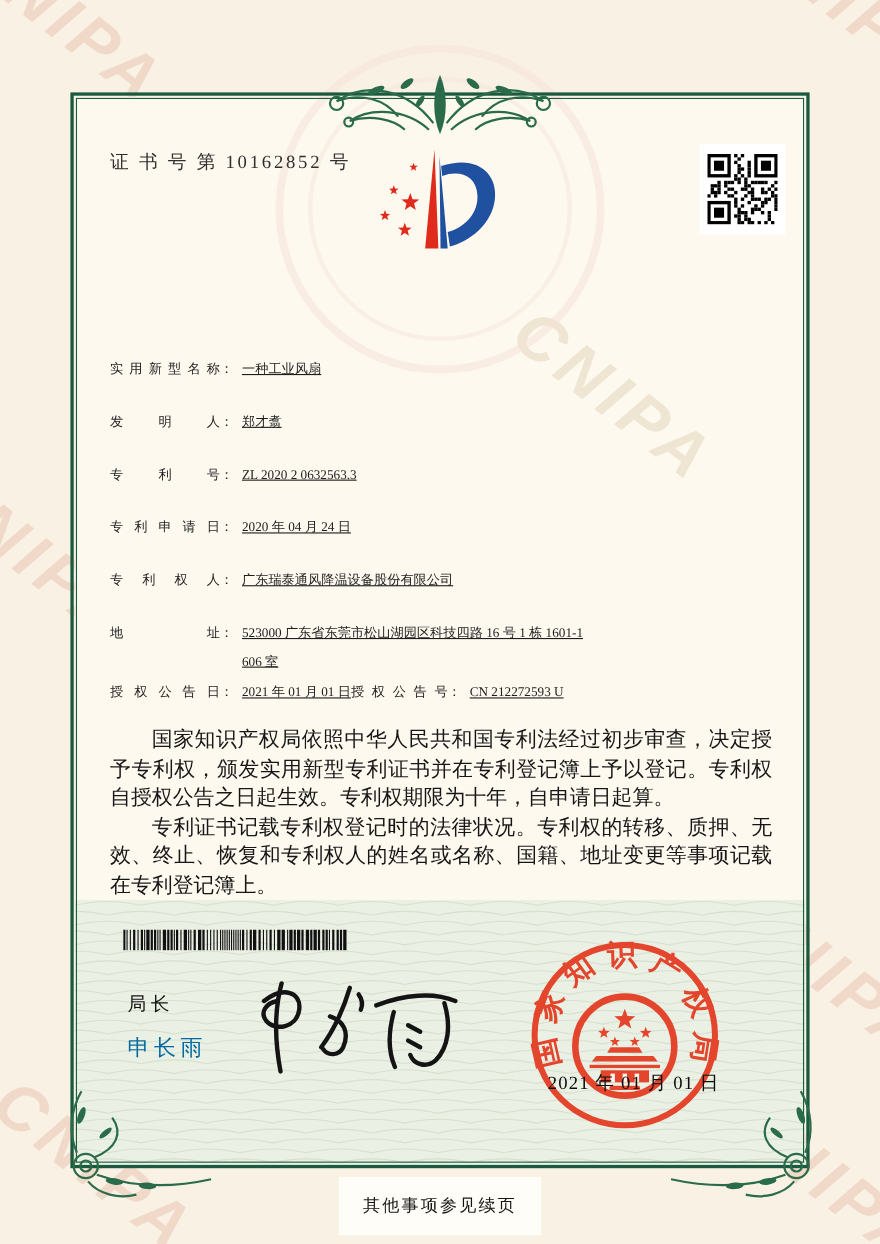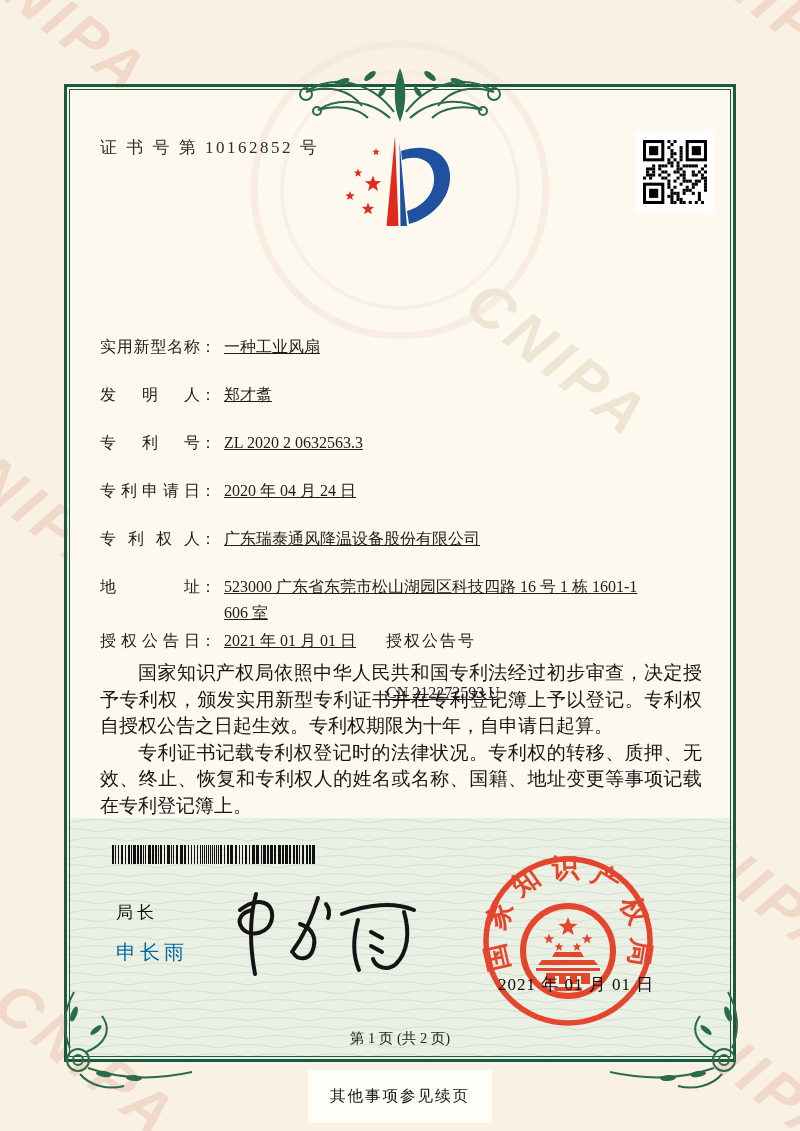--- a/index.html
+++ b/index.html
@@ -23,27 +23,27 @@
   .orn-top{left:284px;top:52px;}
   .orn-bl{left:50px;top:986px;}
   .orn-br{left:610px;top:986px;transform:scaleX(-1);}
   
   .cert-no{position:absolute;left:100px;top:136px;z-index:6;font-size:17px;letter-spacing:2.5px;color:#2f2f2f;}
   .logo{position:absolute;left:338px;top:130px;z-index:6;}
   .qr-box{position:absolute;left:636px;top:131px;width:78px;height:82px;background:#ffffff;z-index:6;
           display:flex;align-items:center;justify-content:center;}
   .title{position:absolute;left:0;top:241px;width:800px;text-align:center;z-index:6;
          font-size:40px;font-weight:bold;color:#0e0e0e;letter-spacing:8px;text-indent:8px;}
-  .fields{position:absolute;left:100px;top:334px;width:604px;z-index:6;font-size:16px;color:#1d1d1d;}
+  .fields{position:absolute;left:100px;top:322px;width:604px;z-index:6;font-size:12px;color:#1d1d1d;}
   .frow{display:flex;line-height:26px;margin-bottom:22px;}
   .frow.addr{margin-bottom:2px;}
   .flabel{flex:none;width:100px;text-align:justify;text-align-last:justify;}
   .fcolon{flex:none;margin-right:8px;}
   .fvalue{white-space:pre-line;max-width:480px;text-decoration:underline;}
-  .g2{margin-left:30px;display:flex;flex-direction:column;}
+  .g2{display:flex;}
   .g2 .flabel{width:88px;}
   .body-text{position:absolute;left:100px;top:660px;width:602px;z-index:6;
              font-size:19px;line-height:26.5px;text-align:justify;color:#161616;}
   .body-text p{margin:0;text-indent:2em;}
   #barcode{position:absolute;left:112px;top:845px;z-index:6;}
   .signer-title{position:absolute;left:116px;top:901px;z-index:6;font-family:"Liberation Sans","DejaVu Sans",sans-serif;
                 font-size:17px;letter-spacing:4px;color:#101010;}
   .signer-name{position:absolute;left:116px;top:939px;z-index:6;font-family:"Liberation Sans","DejaVu Sans",sans-serif;
                font-size:20px;letter-spacing:4px;color:#0369a1;}
   .sig{position:absolute;left:222px;top:880px;z-index:6;}
@@ -436,16 +436,15 @@
         <rect x="-22" y="22" width="44" height="11" fill="#e43a20"></rect>
         <rect x="-13" y="25" width="4" height="8" fill="#fdf9ef"></rect>
         <rect x="-2" y="25" width="4" height="8" fill="#fdf9ef"></rect>
         <rect x="9" y="25" width="4" height="8" fill="#fdf9ef"></rect>
         <rect x="-14" y="36" width="28" height="4" rx="2" fill="#e43a20"></rect>
       </g>
     </g>
   </svg>
   <div class="seal-date">2021 年 01 月 01 日</div>
 
-  <div class="page-info">第 1 页 (共 2 页)</div>
   <div class="cont-note">其他事项参见续页</div>
 
 </div>
 
 </body></html>

